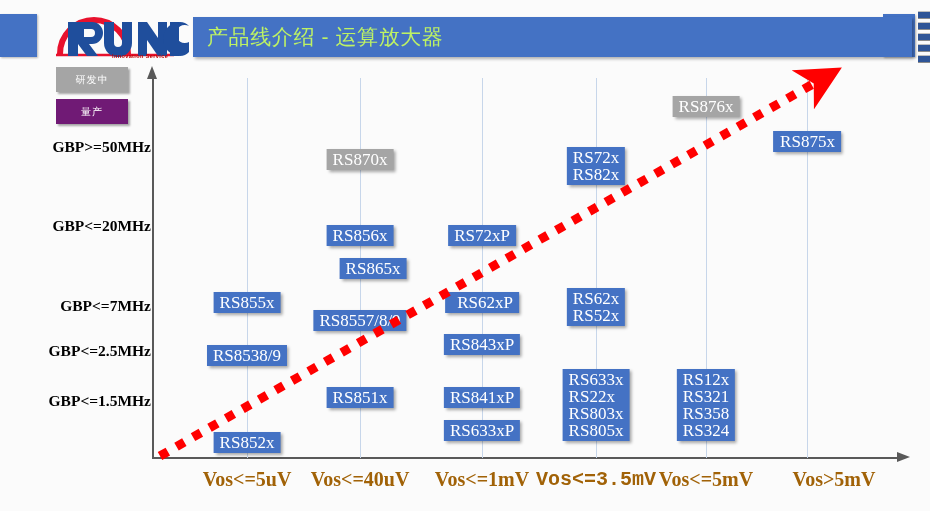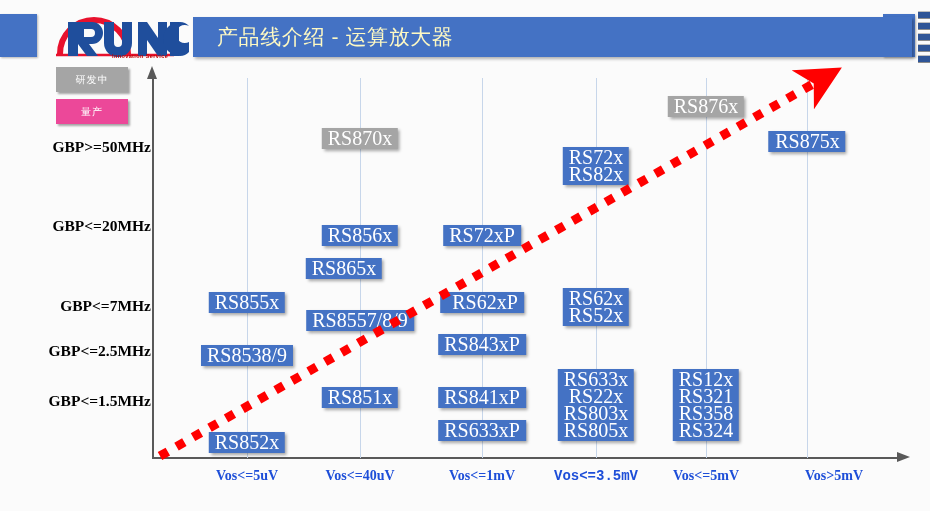--- a/index.html
+++ b/index.html
@@ -51,39 +51,39 @@
 
   
   #title-bar {
     position: absolute; left: 193px; top: 17px;
     width: 719px; height: 40px;
     background: #4472c4;
     box-shadow: 2px 2px 3px rgba(0,0,0,.3);
     display: flex; align-items: center;
   }
   #title-text {
-    color: #fef9c3;
+    color: #bef264;
     font-family: "Liberation Sans", sans-serif;
     font-size: 21px; font-weight: 500;
-    padding-left: 24px; letter-spacing: .6px;
+    padding-left: 14px; letter-spacing: .6px;
     white-space: nowrap;
   }
 
   
   .legend-item {
     position: absolute;
     width: 72px; height: 25px;
     display: flex; align-items: center; justify-content: center;
     font-family: "Liberation Sans", sans-serif;
     font-size: 10px; color: #ffffff;
     box-shadow: 1.5px 1.5px 2px rgba(0,0,0,.35);
     letter-spacing: 1px;
   }
   #legend-dev  { left: 56px; top: 67px;  background: #a5a5a5; }
-  #legend-prod { left: 56px; top: 99px;  background: #ec4899; }
+  #legend-prod { left: 56px; top: 99px;  background: #701a75; }
 
   
   #chart { position: absolute; left: 0; top: 0; width: 930px; height: 511px; }
 
   .axis-line { position: absolute; background: #595959; }
   #y-axis { left: 152px; top: 78px;  width: 1.6px; height: 381px; }
   #x-axis { left: 153px; top: 457px; height: 1.6px; width: 748px; }
   .axis-arrow { position: absolute; width: 0; height: 0; }
   #y-arrow {
     left: 147px; top: 66px;
@@ -113,33 +113,33 @@
     font-size: 15.5px; font-weight: bold; color: #000000;
     white-space: nowrap;
   }
 
   
   .x-label {
     position: absolute;
     top: 468px;
     transform: translateX(-50%);
     font-family: "Liberation Serif", serif;
-    font-size: 14px; font-weight: bold; color: #1d4ed8;
+    font-size: 20px; font-weight: bold; color: #a16207;
     white-space: nowrap;
   }
 
   
   .part-box {
     position: absolute;
     transform: translateX(-50%);
     display: flex; flex-direction: column;
-    align-items: center; justify-content: center;
+    align-items: flex-start; justify-content: center;
     color: #ffffff;
     font-family: "Liberation Serif", serif;
-    font-size: 20px;
+    font-size: 17px;
     line-height: 17px;
     box-shadow: 2px 2px 3px rgba(0,0,0,.35);
     padding: 2px 6px;
     white-space: nowrap;
   }
   .part-box.blue { background: #4472c4; }
   .part-box.gray { background: #a5a5a5; }
 
   
   #trend { position: absolute; left: 0; top: 0; width: 930px; height: 511px; pointer-events: none; }
@@ -217,27 +217,27 @@
     <div id="part-boxes">
         <div class="part-box blue" style="left: 247px; top: 292px;">
           <span>RS855x</span>
         </div>
         <div class="part-box blue" style="left: 247px; top: 345px;">
           <span>RS8538/9</span>
         </div>
         <div class="part-box blue" style="left: 247px; top: 432px;">
           <span>RS852x</span>
         </div>
-        <div class="part-box gray" style="left: 360px; top: 128px;">
+        <div class="part-box gray" style="left: 360px; top: 149px;">
           <span>RS870x</span>
         </div>
         <div class="part-box blue" style="left: 360px; top: 225px;">
           <span>RS856x</span>
         </div>
-        <div class="part-box blue" style="left: 344px; top: 258px;">
+        <div class="part-box blue" style="left: 373px; top: 258px;">
           <span>RS865x</span>
         </div>
         <div class="part-box blue" style="left: 360px; top: 292px; margin-top: 18px;">
           <span>RS8557/8/9</span>
         </div>
         <div class="part-box blue" style="left: 360px; top: 387px;">
           <span>RS851x</span>
         </div>
         <div class="part-box blue" style="left: 482px; top: 225px;">
           <span>RS72xP</span>

